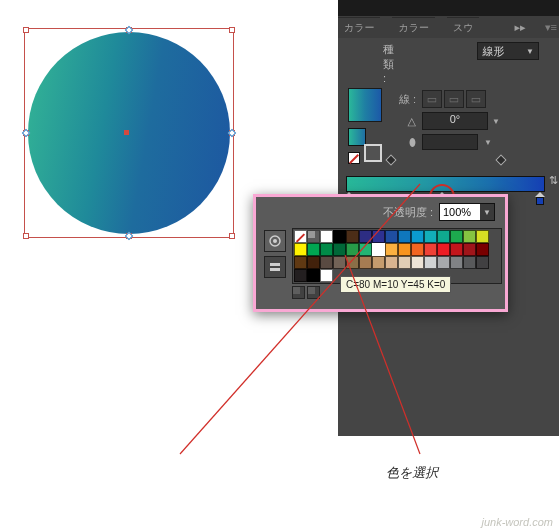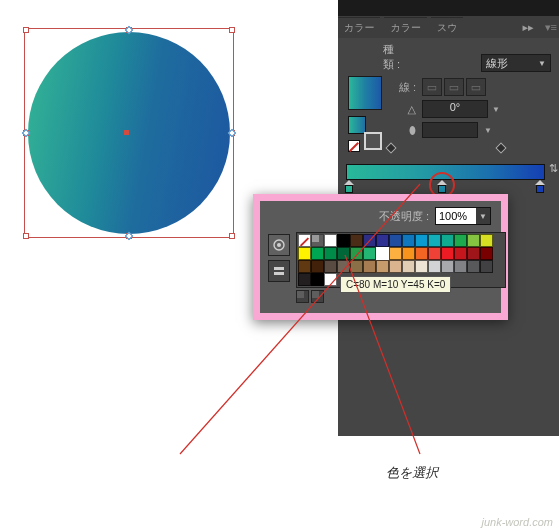--- a/index.html
+++ b/index.html
@@ -20,28 +20,28 @@
       background: linear-gradient(100deg, #34b695 0%, #1f8a9a 38%, #1e6c9e 58%, #1d56a1 100%); }
     .center-dot{ position:absolute; left:124px; top:130px; width:5px; height:5px; background:#d34a3f; }
 
     
     .topstrip { position:absolute; top:0; left:338px; right:0; height:16px; background:#1b1b1b; }
 
     
     .panels { position:absolute; left:338px; top:16px; right:0; background:#525252; color:#cfcfcf; height:420px; }
     .grad-panel { background:#454545; height:420px; }
 
-    .tabs { display:flex; align-items:center; height:22px; background:#3d3d3d; gap:4px; }
+    .tabs { display:flex; align-items:center; height:22px; background:#3d3d3d; gap:12px; }
     .tab { padding:3px 6px; color:#9e9e9e; border-top:1px solid #2b2b2b; background:#3d3d3d; font-size:10px; }
     .tab.active { background:#525252; color:#d8d8d8; }
     .tabs .flex { flex:1; }
     .flyout { width:22px; text-align:center; color:#9e9e9e; }
     .closex { width:16px; text-align:center; color:#7e7e7e; }
 
-    .row { display:flex; align-items:flex-end; padding:4px 8px 0 8px;gap:37px; }
+    .row { display:flex; align-items:flex-start; padding:4px 20px 0 8px;gap:37px; }
     .label { color:#bdbdbd; font-size:11px; }
     .dropdown { display:flex; align-items:center; justify-content:space-between; background:#2e2e2e; border:1px solid #1a1a1a; color:#d6d6d6; padding:2px 4px; height:18px; width:96px; }
     .dropdown .dd { font-size:8px; color:#bbb; }
 
     .row-sw { padding:4px 8px 0 10px; display:flex; gap:10px; }
     .grad-swatch { width:34px; height:34px; border:1px solid #1a1a1a; background:linear-gradient(90deg,#2ab79a,#1f7fa3 50%,#1c59a8); }
     .fillstroke { position:relative; width:34px; height:34px; }
     .fillstroke .fill { position:absolute; left:0; top:0; width:18px; height:18px; border:1px solid #111; background:linear-gradient(90deg,#2ab79a,#1f6fa4); }
     .fillstroke .stroke{ position:absolute; right:0; bottom:0; width:18px; height:18px; border:2px solid #d5d5d5; background:#525252;}
     .fillstroke .none { position:absolute; left:0; bottom:-2px; width:12px; height:12px; background:#fff; border:1px solid #111; }
@@ -59,21 +59,21 @@
     .stop{ position:absolute; bottom:-6px; width:10px; height:10px; }
     .stop .tri{ width:0;height:0;border-left:5px solid transparent;border-right:5px solid transparent;border-bottom:5px solid #cfcfcf; margin:0 auto;}
     .stop .sq{ width:8px;height:8px; background:#d6d6d6; border:1px solid #111; margin:0 auto;}
     .stop-start{ left:6px; } .stop-mid{ left:45%; } .stop-end{ right:14px; }
     .stop-ring{ position:absolute; left:41%; bottom:-14px; width:26px; height:26px; border:2px solid #d12f2a; border-radius:50%; pointer-events:none;}
     .top-dia{ position:absolute; top:-6px; width:8px; height:8px; background:#2c2c2c; border:1px solid #aaa; transform:rotate(45deg);}
     .td1{left:22%} .td2{left:72%}
     .reverse-ico{ position:absolute; right:-4px; top:12px; width:14px; height:14px; color:#bdbdbd; }
 
     
-    .popover { position:absolute; left:253px; top:194px; width:255px; background:#5a5a5a; border:7px solid #f9a8d4; box-shadow:0 3px 12px rgba(0,0,0,.5); }
+    .popover { position:absolute; left:253px; top:194px; width:255px; background:#5a5a5a; border:3px solid #f9a8d4; box-shadow:0 3px 12px rgba(0,0,0,.5); }
     .pop-header{ display:flex; justify-content:flex-end; align-items:center; gap:6px; padding:6px 10px 3px 10px;}
     .pop-op-input{ display:flex; align-items:center; height:18px; border:1px solid #111;}
     .pop-op-input input{ width:40px; height:16px; background:#fff; border:none; color:#000; font-size:11px; text-align:left; padding-left:3px;}
     .pop-op-input .dd{ width:14px; height:16px; background:#3a3a3a; color:#bbb; display:flex;align-items:center;justify-content:center;font-size:8px;}
     .pop-body{ display:flex; padding:4px 8px 10px 8px; gap:6px;}
     .side-bar{ display:flex; flex-direction:column; gap:4px; padding-top:2px;}
     .side-tab{ width:22px; height:22px; background:#474747; border:1px solid #222; display:flex; align-items:center;justify-content:center; color:#bdbdbd;}
     .side-tab.active{ background:#606060; }
     .swatches{ flex:1; }
     .sw-grid{ display:flex; flex-wrap:wrap; width:210px; border:1px solid #222; background:#4a4a4a; padding:1px;}

